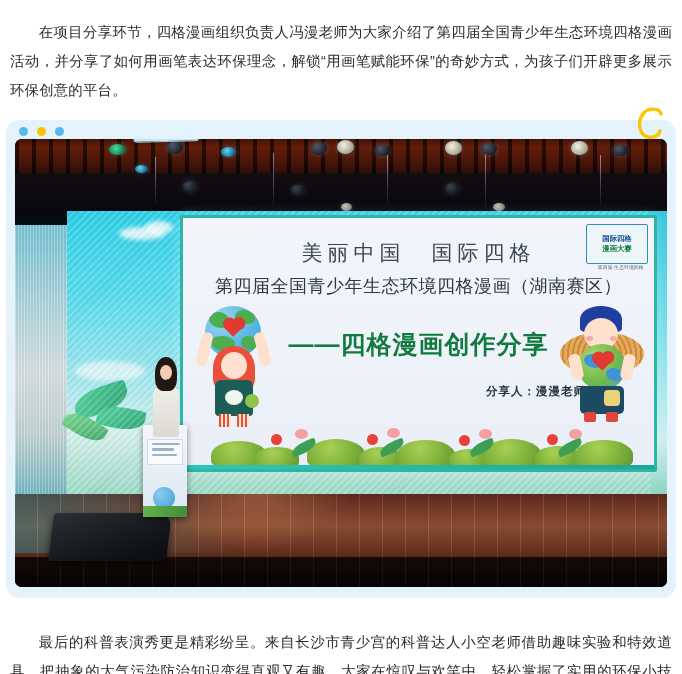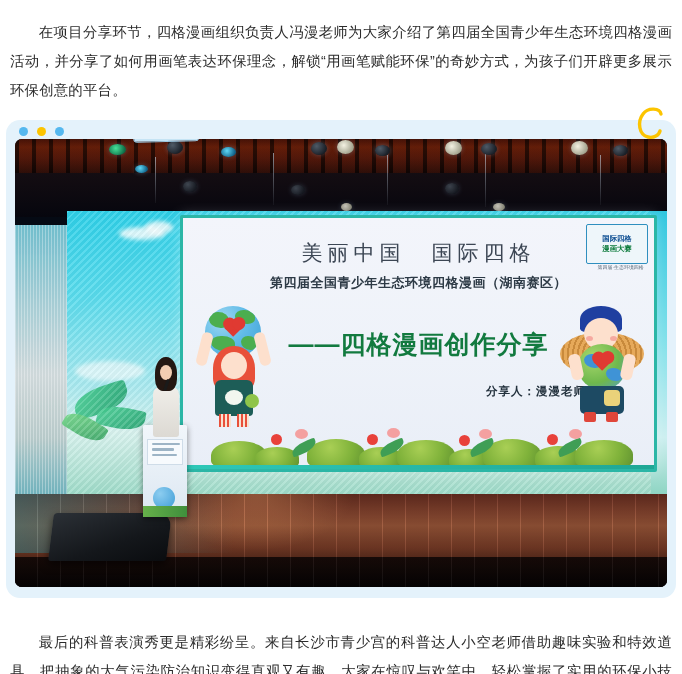--- a/index.html
+++ b/index.html
@@ -166,24 +166,23 @@
     position: absolute; top: 21px; left: 0; right: 0;
     text-align: center;
     font-size: 21px; letter-spacing: 5px;
     color: #3c4654;
     font-family: "DejaVu Sans", sans-serif;
     white-space: nowrap;
   }
   .slide-sub {
     position: absolute; top: 56px; left: 0; right: 0;
     text-align: center;
-    font-size: 13px; letter-spacing: .5px;
+    font-size: 18px; letter-spacing: .5px;
     color: #2d3a46;
     white-space: nowrap;
-    font-weight: bold;
   }
   .slide-head2 {
     position: absolute; top: 110px; left: 0; right: 0;
     text-align: center;
     font-size: 25px; font-weight: bold; letter-spacing: 1px;
     color: #127a3f;
     white-space: nowrap;
   }
   .slide-presenter {
     position: absolute; top: 166px; right: 68px;

